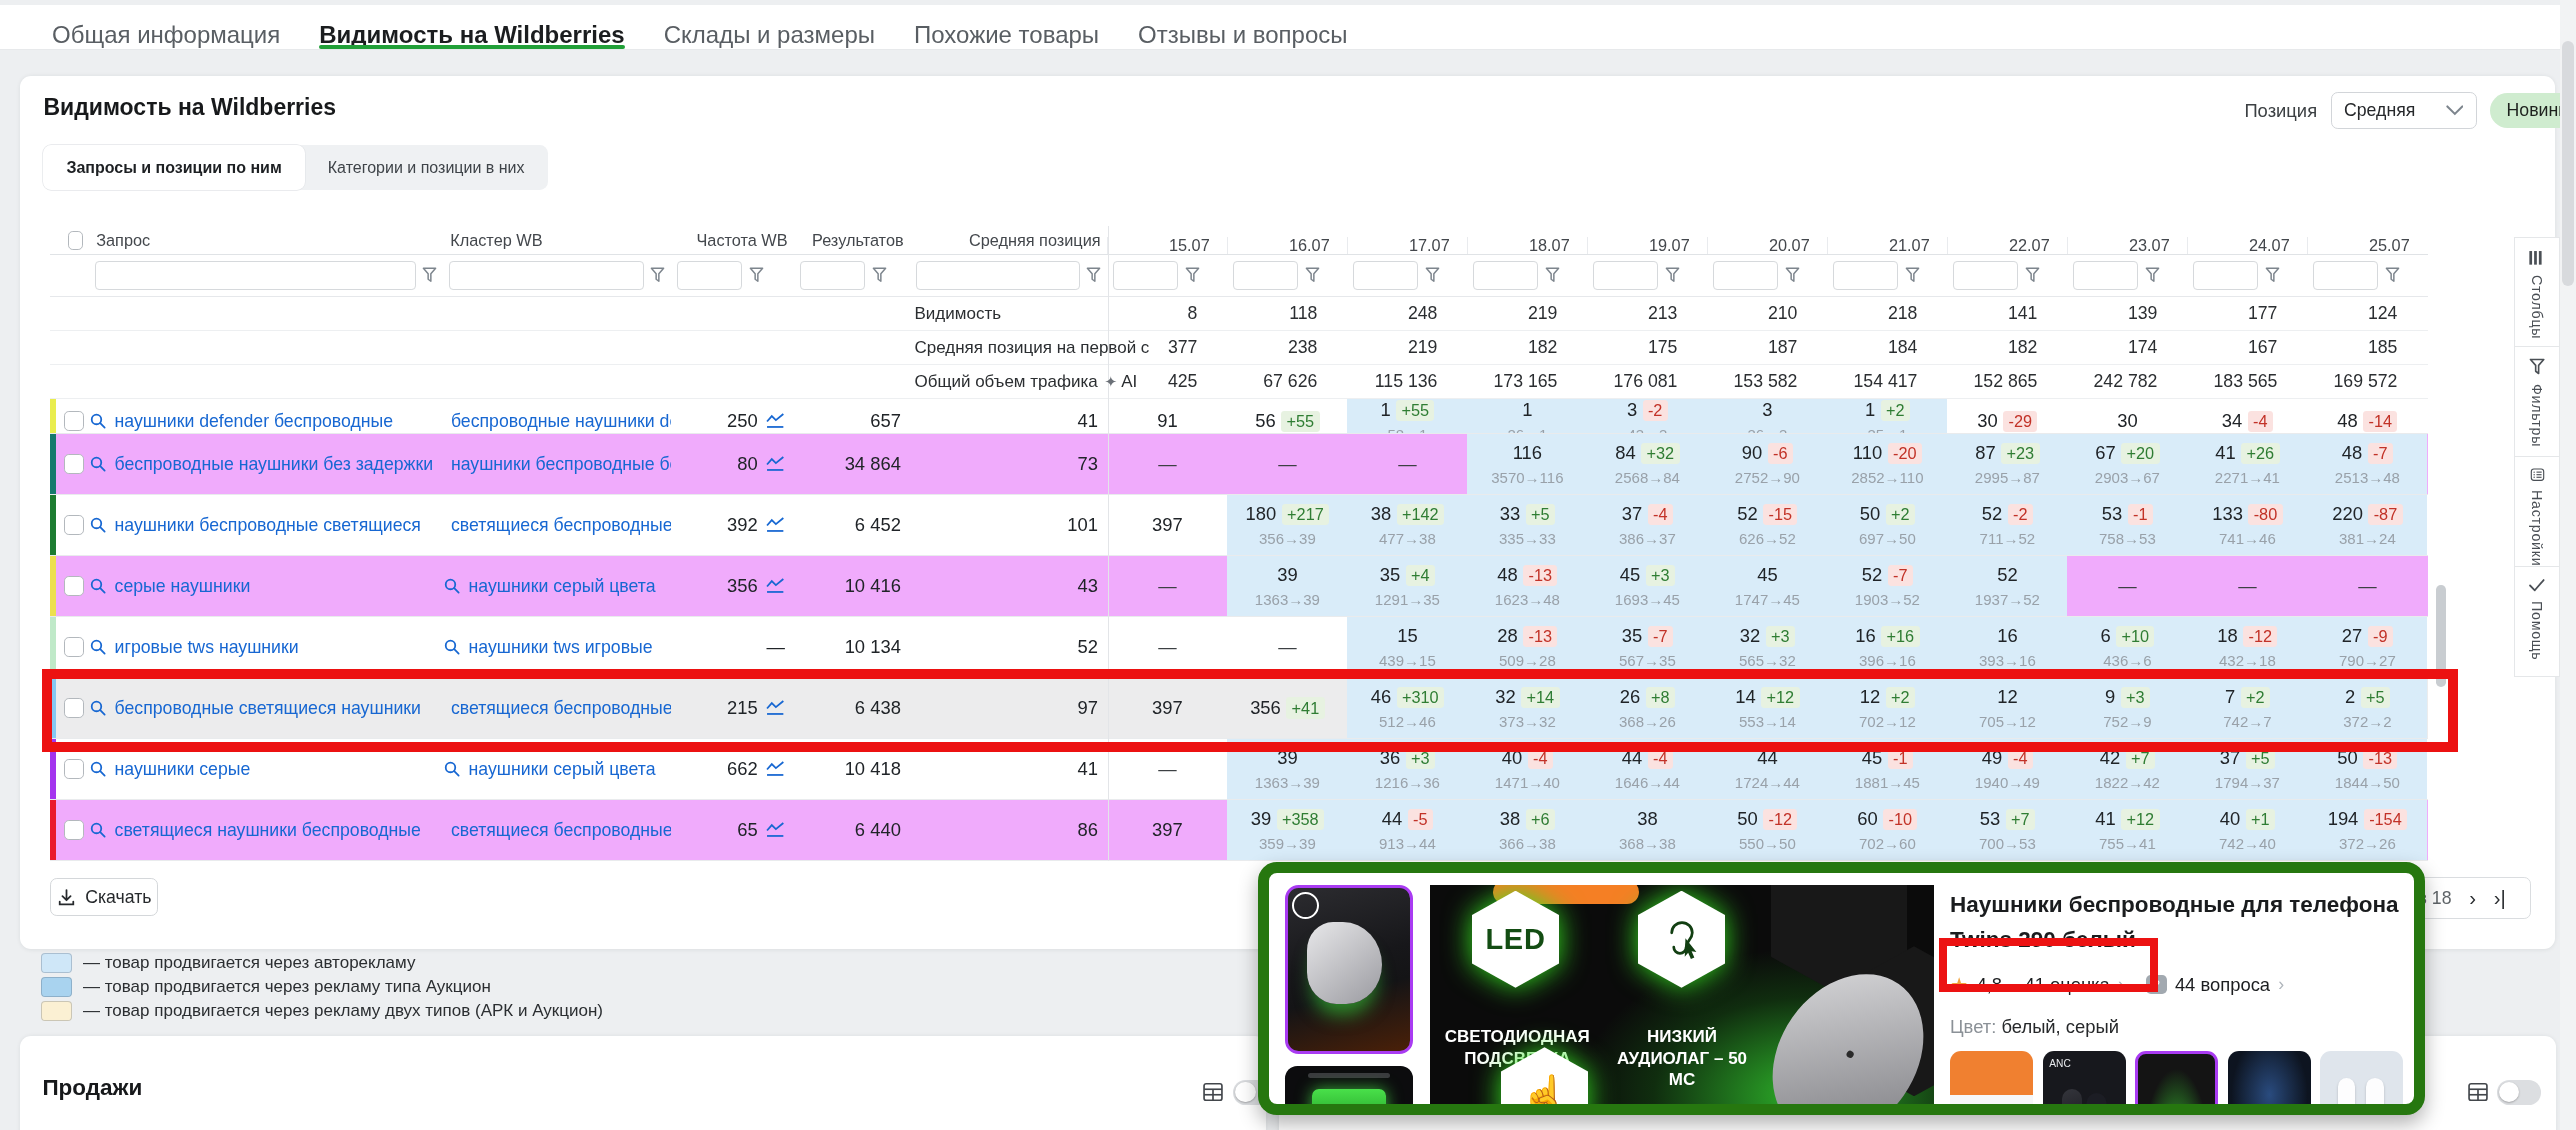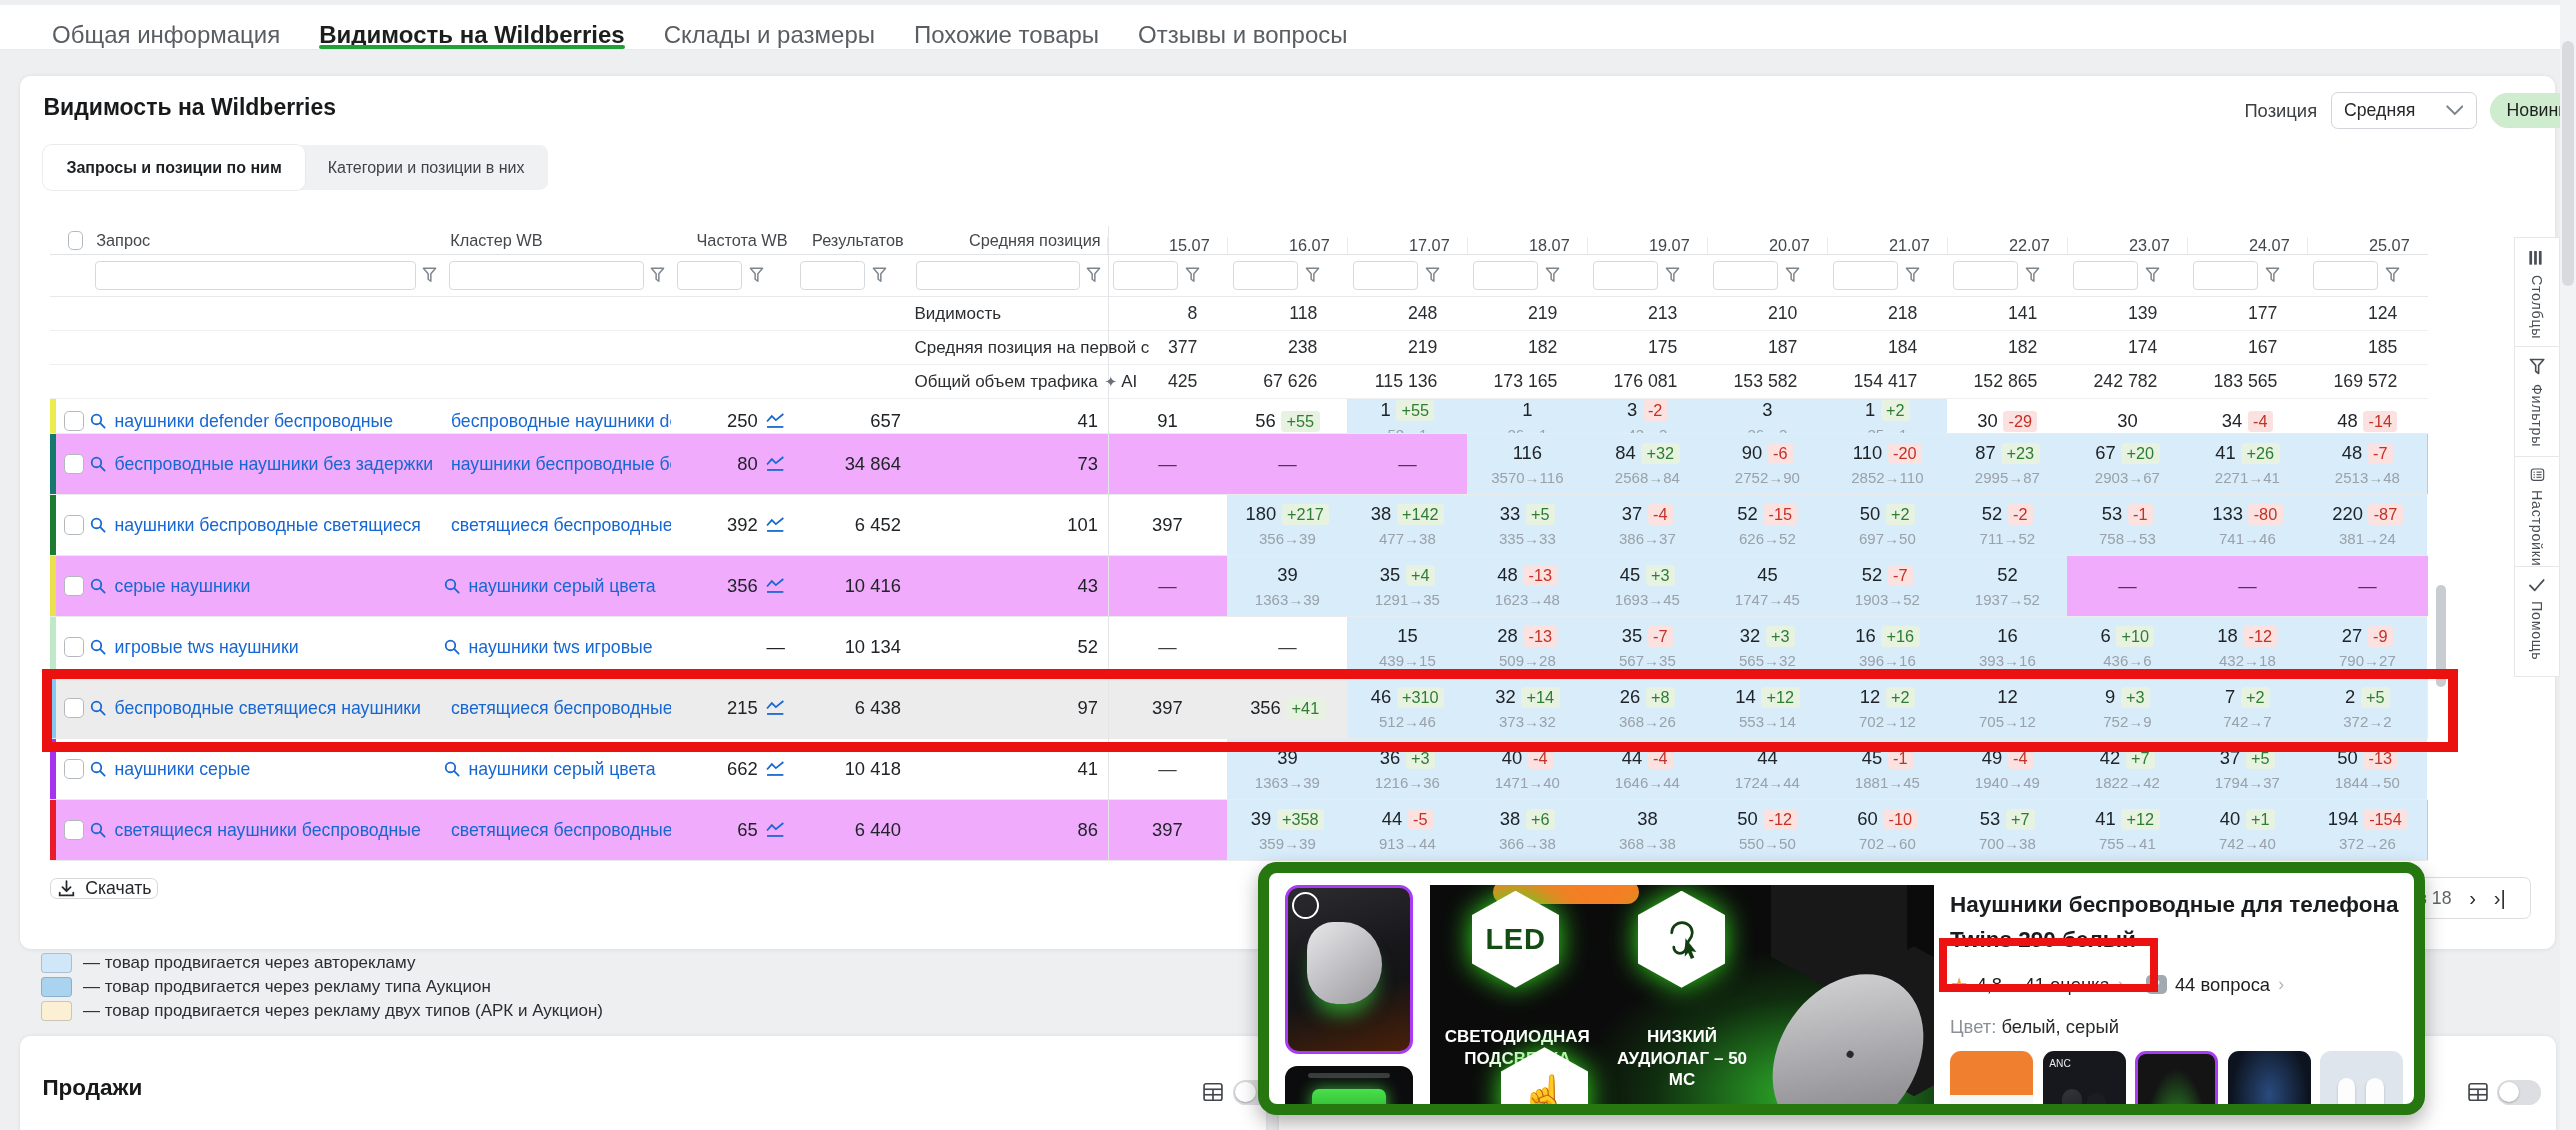--- a/index.html
+++ b/index.html
@@ -57,21 +57,21 @@
   .c-date.promo { background:#d9ecf9; }
   .mline { display:flex; align-items:baseline; gap:5.4px; font-size:18.4px; color:#202428; }
   .delta { font-size:16.3px; padding:1.4px 5.4px; border-radius:3.4px; }
   .delta.pos { color:#2f7d33; background:#e7f2e1; }
   .delta.neg { color:#c23227; background:#fbe2e0; }
   .sub { font-size:15px; color:#99a1a9; }
   .dash { font-size:18.4px; color:#3c4043; }
   .vsep { position:absolute; left:1058px; top:0; bottom:0; width:0.7px; background:#e3e5e8; pointer-events:none; z-index:1; }
 
   
-  .dl-btn { position:absolute; left:30px; top:802px; width:108px; height:21px; border:1.4px solid #d4d7da; border-radius:6.8px;
+  .dl-btn { position:absolute; left:30px; top:802px; width:108px; height:38px; border:1.4px solid #d4d7da; border-radius:6.8px;
             display:flex; align-items:center; justify-content:center; gap:8.9px; font-size:17.7px; color:#26292c; background:#fff; }
   .pager { position:absolute; left:2363px; top:801px; width:148px; height:42px; border:1.4px solid #dadde0; border-radius:6.8px;
            display:flex; align-items:center; justify-content:center; gap:17.7px; font-size:17.7px; color:#5f6468; background:#fff; }
   .pager .chev { font-size:20.4px; color:#2a2d30; }
   .tbl-scroll-thumb { position:absolute; left:2416px; top:509px; width:9.5px; height:102px; background:#c9cdd1; border-radius:4.8px; }
 
   
   .legend { position:absolute; left:41px; top:952px; display:flex; flex-direction:column; gap:2px; }
   .leg-item { display:flex; align-items:center; gap:11px; height:22px; }
   .leg-swatch { width:31px; height:20.4px; border-radius:4.1px; border:0.7px solid rgba(60,70,90,.25); }
@@ -1114,21 +1114,21 @@
               <span>60</span>
               <span class="delta neg">-10</span>
             </div>
             <div class="sub">702→60</div>
           </div>
           <div class="c-date promo">
             <div class="mline">
               <span>53</span>
               <span class="delta pos">+7</span>
             </div>
-            <div class="sub">700→38</div>
+            <div class="sub">700→53</div>
           </div>
           <div class="c-date promo">
             <div class="mline">
               <span>41</span>
               <span class="delta pos">+12</span>
             </div>
             <div class="sub">755→41</div>
           </div>
           <div class="c-date promo">
             <div class="mline">

